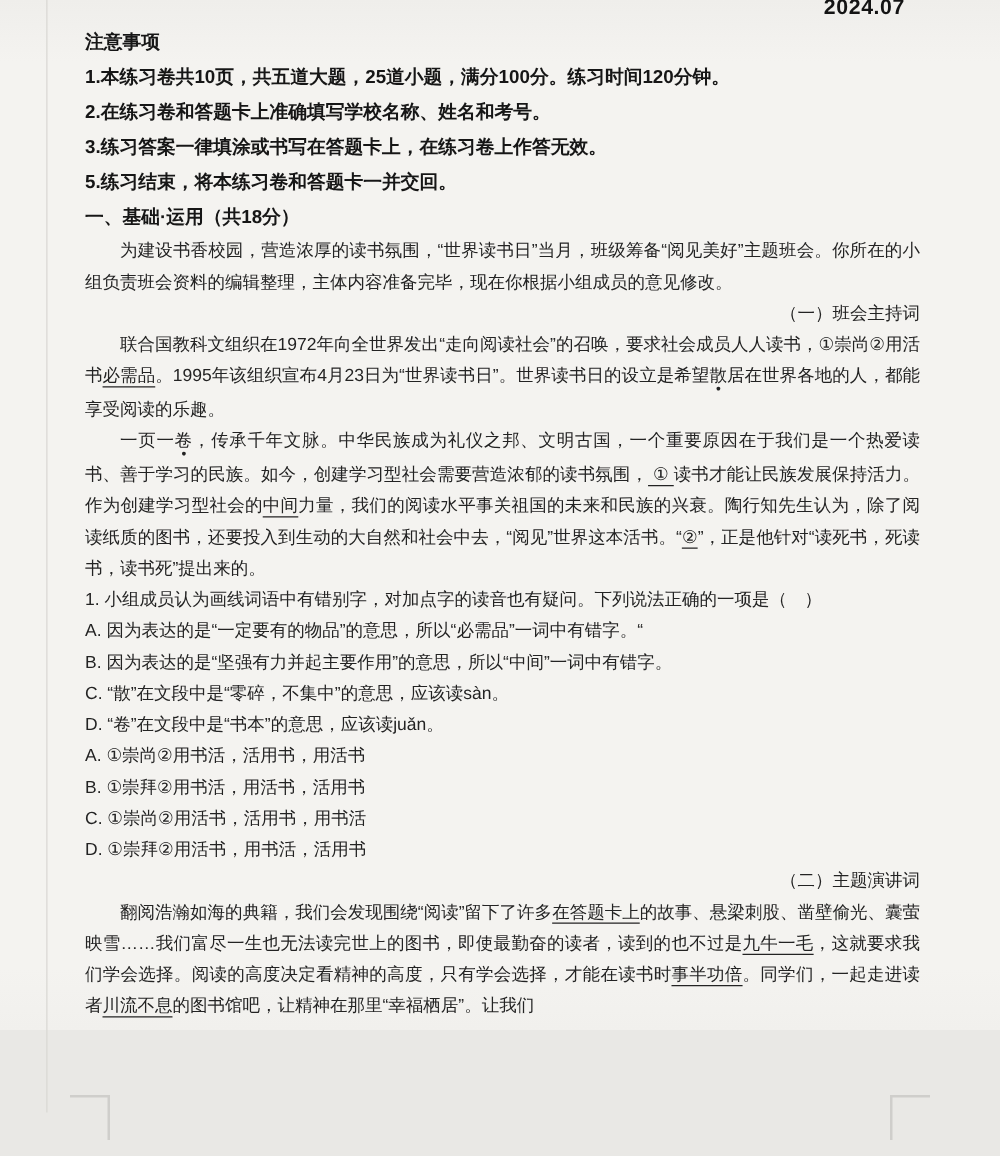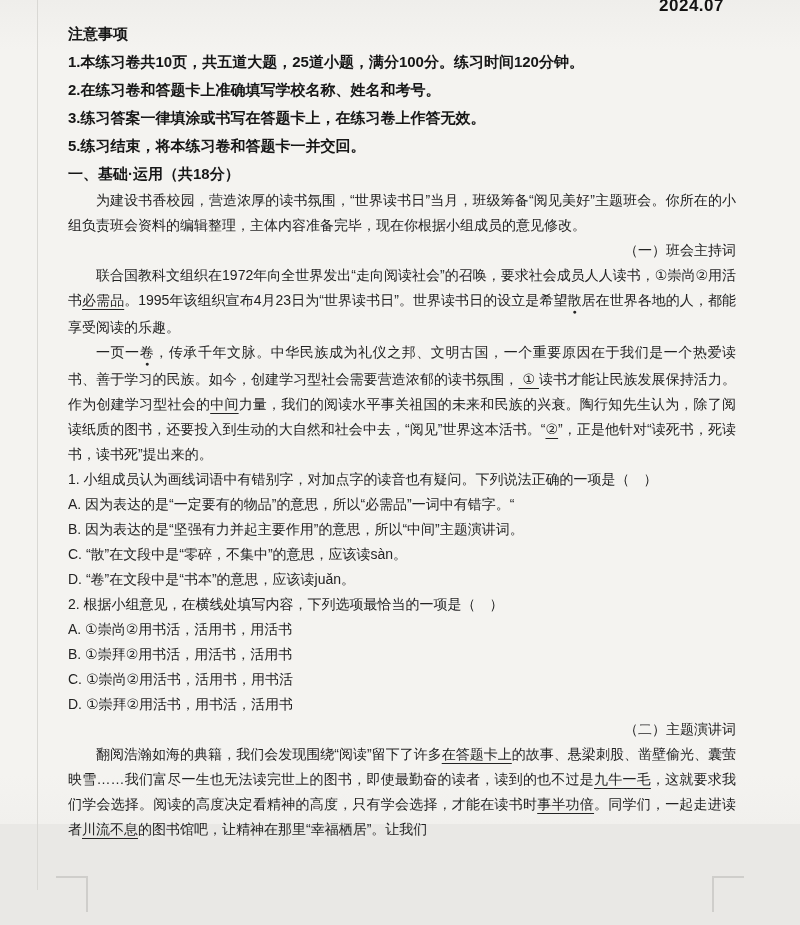--- a/index.html
+++ b/index.html
@@ -61,24 +61,23 @@
 
     <p class="section-heading">一、基础·运用（共18分）</p>
 
     <div class="body-text">
       <p class="b-indent"><span>为建设书香校园，营造浓厚的读书氛围，“世界读书日”当月，班级筹备“阅见美好”主题班会。你所在的小组负责班会资料的编辑整理，主体内容准备完毕，现在你根据小组成员的意见修改。</span></p>
       <p class="b-center"><span>（一）班会主持词</span></p>
       <p class="b-indent"><span>联合国教科文组织在1972年向全世界发出“走向阅读社会”的召唤，要求社会成员人人读书，①崇尚②用活书</span><span class="u">必需品</span><span>。1995年该组织宣布4月23日为“世界读书日”。世界读书日的设立是希望</span><span class="em-dot">散</span><span>居在世界各地的人，都能享受阅读的乐趣。</span></p>
       <p class="b-indent"><span>一页一</span><span class="em-dot">卷</span><span>，传承千年文脉。中华民族成为礼仪之邦、文明古国，一个重要原因在于我们是一个热爱读书、善于学习的民族。如今，创建学习型社会需要营造浓郁的读书氛围，</span><span class="u">&nbsp;①&nbsp;</span><span>读书才能让民族发展保持活力。作为创建学习型社会的</span><span class="u">中间</span><span>力量，我们的阅读水平事关祖国的未来和民族的兴衰。陶行知先生认为，除了阅读纸质的图书，还要投入到生动的大自然和社会中去，“阅见”世界这本活书。“</span><span class="u">②</span><span>”，正是他针对“读死书，死读书，读书死”提出来的。</span></p>
       <p class="b-just"><span>1. 小组成员认为画线词语中有错别字，对加点字的读音也有疑问。下列说法正确的一项是（　）</span></p>
       <p><span>A. 因为表达的是“一定要有的物品”的意思，所以“必需品”一词中有错字。“</span></p>
-      <p><span>B. 因为表达的是“坚强有力并起主要作用”的意思，所以“中间”主题演讲词。</span></p>
+      <p><span>B. 因为表达的是“坚强有力并起主要作用”的意思，所以“中间”一词中有错字。</span></p>
       <p><span>C. “散”在文段中是“零碎，不集中”的意思，应该读sàn。</span></p>
       <p><span>D. “卷”在文段中是“书本”的意思，应该读juǎn。</span></p>
-      <p><span>2. 根据小组意见，在横线处填写内容，下列选项最恰当的一项是（　）</span></p>
       <p><span>A. ①崇尚②用书活，活用书，用活书</span></p>
       <p><span>B. ①崇拜②用书活，用活书，活用书</span></p>
       <p><span>C. ①崇尚②用活书，活用书，用书活</span></p>
       <p><span>D. ①崇拜②用活书，用书活，活用书</span></p>
       <p class="b-center"><span>（二）主题演讲词</span></p>
       <p class="b-indent"><span>翻阅浩瀚如海的典籍，我们会发现围绕“阅读”留下了许多</span><span class="u">在答题卡上</span><span>的故事、悬梁刺股、凿壁偷光、囊萤映雪……我们富尽一生也无法读完世上的图书，即使最勤奋的读者，读到的也不过是</span><span class="u">九牛一毛</span><span>，这就要求我们学会选择。阅读的高度决定看精神的高度，只有学会选择，才能在读书时</span><span class="u">事半功倍</span><span>。同学们，一起走进读者</span><span class="u">川流不息</span><span>的图书馆吧，让精神在那里“幸福栖居”。让我们</span></p>
     </div>
   </div>
 
   <div class="crop crop-left"></div>

